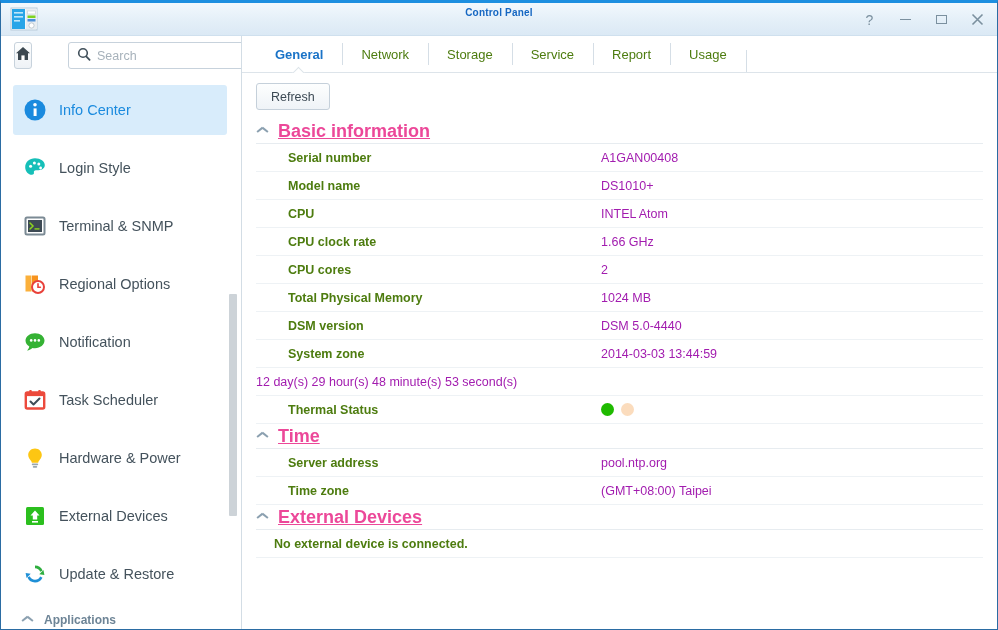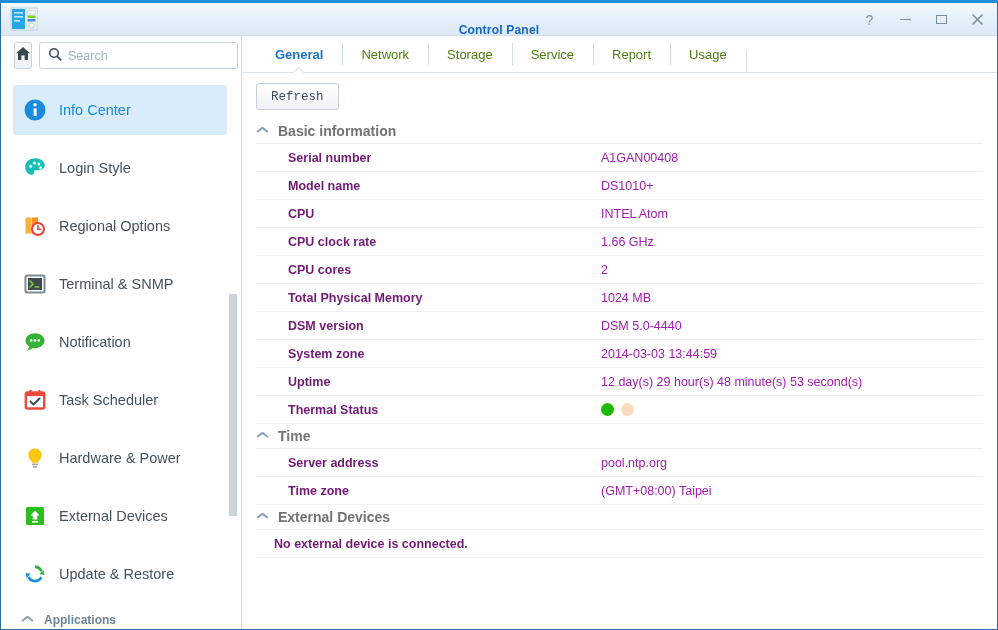--- a/index.html
+++ b/index.html
@@ -26,23 +26,23 @@
     height: 33px;
     background: linear-gradient(to bottom, #f2f8fd 0%, #e4eff8 55%, #dbe9f5 100%);
     border-bottom: 1px solid #cfe0ee;
     display: flex; align-items: center;
   }
   .app-icon {
     position: absolute; left: 9px; top: 4px;
     width: 28px; height: 24px;
   }
   .title-text {
-    position: absolute; left: 0; right: 0; top: 20px;
+    position: absolute; left: 0; right: 0; top: 4px;
     text-align: center;
-    font-size: 12px; font-weight: bold; color: #1667c2;
+    font-size: 10px; font-weight: bold; color: #1667c2;
     letter-spacing: .2px;
   }
   .win-btns {
     position: absolute; right: 12px; top: 0; height: 33px;
     display: flex; align-items: center; gap: 21px;
   }
   .win-btn {
     width: 15px; height: 15px;
     display: flex; align-items: center; justify-content: center;
     color: #7b909f; font-size: 15px; line-height: 1;
@@ -73,20 +73,21 @@
     background: linear-gradient(to bottom,#fdfefe,#eef2f6);
     border: 1px solid #c7d2dc; border-radius: 3px;
     display: flex; align-items: center; justify-content: center;
     cursor: pointer;
   }
   .search-box {
     flex: 1; height: 27px;
     background: #fff; border: 1px solid #c7d2dc; border-radius: 3px;
     display: flex; align-items: center; gap: 6px; padding: 0 8px;
     cursor: text;
+    margin-left: 29px;
   }
   .search-box input {
     border: none; outline: none; flex: 1;
     font-family: "Liberation Sans", sans-serif;
     font-size: 12.5px; color: #333; background: transparent;
   }
   .search-box input::placeholder { color: #a7b2bb; }
 
   .nav-list {
     position: absolute; left: 0; right: 0; top: 41px; bottom: 0;
@@ -163,44 +164,44 @@
     border-left: 1px solid #dde4ea; border-top: 1px solid #dde4ea;
     transform: rotate(45deg);
   }
 
   .toolbar { padding: 10px 0 9px 14px; }
   .refresh-btn {
     display: inline-flex; align-items: center; justify-content: center;
     height: 27px; padding: 8px 14px;
     background: linear-gradient(to bottom,#fdfefe,#eff3f7);
     border: 1px solid #c5d0da; border-radius: 3px;
-    font-size: 12.5px; color: #3d4a54; cursor: pointer; font-family: Liberation Mono, monospace;
+    font-size: 12.5px; color: #3d4a54; cursor: pointer;
   }
 
   .content { padding: 0 14px 0 14px; }
 
   .section-head {
     display: flex; align-items: center; gap: 10px;
     height: 25px; padding-left: 1px;
     border-bottom: 1px solid #e7ecf0;
     cursor: pointer;
   }
   .section-head .label {
-    font-size: 14px; font-weight: bold; color: #737373;
+    font-size: 18px; font-weight: bold; color: #ec4899; text-decoration: underline;
   }
 
   .row {
     display: flex; align-items: center;
     height: 28px;
     border-bottom: 1px solid #eef2f5;
   }
   .row .key {
     width: 345px; flex: 0 0 345px;
     padding-left: 32px;
-    font-size: 12.5px; font-weight: bold; color: #701a75;
+    font-size: 12.5px; font-weight: bold; color: #4d7c0f;
   }
   .row .val {
     font-size: 12.5px; color: #a21caf;
   }
   .row.note .key {
     width: auto; flex: none;
     padding-left: 14px;
   }
   .dots { display: flex; align-items: center; gap: 7px; }
   .dot { width: 13px; height: 13px; border-radius: 50%; }
@@ -292,39 +293,39 @@
               <circle cx="15.8" cy="8.1" r="1.5" fill="#ffffff"></circle>
               <circle cx="17.6" cy="12" r="1.4" fill="#ffffff"></circle>
             </svg>
           </span>
           <span class="nav-label">Login Style</span>
         </div>
 
         <div class="nav-item">
           <span class="nav-icon">
             <svg width="24" height="24" viewBox="0 0 24 24">
+              <rect x="2.5" y="3.5" width="19" height="17" rx="1.5" fill="#ffffff" stroke="#7b8a94" stroke-width="2"></rect>
+              <rect x="5" y="6" width="14" height="12" fill="#3d4a54"></rect>
+              <path d="M7 9 L10 12 L7 15" stroke="#8dd41f" stroke-width="1.5" fill="none" stroke-linecap="round"></path>
+              <rect x="11.5" y="14.2" width="5" height="1.4" fill="#8dd41f"></rect>
+            </svg>
+          </span>
+          <span class="nav-label">Terminal &amp; SNMP</span>
+        </div>
+
+        <div class="nav-item">
+          <span class="nav-icon">
+            <svg width="24" height="24" viewBox="0 0 24 24">
               <rect x="2.5" y="3.5" width="6" height="16" fill="#fbb03b"></rect>
               <rect x="9" y="3.5" width="6" height="16" fill="#f7931e"></rect>
               <circle cx="15" cy="15" r="6" fill="#ffffff" stroke="#e8403a" stroke-width="2"></circle>
               <path d="M15 11.8 v3.4 h2.4" stroke="#e8403a" stroke-width="1.6" fill="none" stroke-linecap="round"></path>
             </svg>
           </span>
           <span class="nav-label">Regional Options</span>
-        </div>
-
-        <div class="nav-item">
-          <span class="nav-icon">
-            <svg width="24" height="24" viewBox="0 0 24 24">
-              <rect x="2.5" y="3.5" width="19" height="17" rx="1.5" fill="#ffffff" stroke="#7b8a94" stroke-width="2"></rect>
-              <rect x="5" y="6" width="14" height="12" fill="#3d4a54"></rect>
-              <path d="M7 9 L10 12 L7 15" stroke="#8dd41f" stroke-width="1.5" fill="none" stroke-linecap="round"></path>
-              <rect x="11.5" y="14.2" width="5" height="1.4" fill="#8dd41f"></rect>
-            </svg>
-          </span>
-          <span class="nav-label">Terminal &amp; SNMP</span>
         </div>
 
         <div class="nav-item">
           <span class="nav-icon">
             <svg width="24" height="24" viewBox="0 0 24 24">
               <path d="M12 3.2c-5.3 0-9.5 3.3-9.5 7.4 0 2.4 1.5 4.6 3.8 6-.3 1.6-1.2 3-2.4 4 2.5-.4 4.4-1.5 5.6-2.6 .8.1 1.6.2 2.5.2 5.3 0 9.5-3.3 9.5-7.6S17.3 3.2 12 3.2z" fill="#35b234"></path>
               <circle cx="8.2" cy="10.4" r="1.3" fill="#ffffff"></circle>
               <circle cx="12" cy="10.4" r="1.3" fill="#ffffff"></circle>
               <circle cx="15.8" cy="10.4" r="1.3" fill="#ffffff"></circle>
             </svg>
@@ -461,21 +462,20 @@
         </div>
         <div class="row">
           <span class="key">DSM version</span>
           <span class="val">DSM 5.0-4440</span>
         </div>
         <div class="row">
           <span class="key">System zone</span>
           <span class="val">2014-03-03 13:44:59</span>
         </div>
         <div class="row">
-          <span class="key">Uptime</span>
           <span class="val">12 day(s) 29 hour(s) 48 minute(s) 53 second(s)</span>
         </div>
         <div class="row">
           <span class="key">Thermal Status</span>
           <span class="dots">
             <span class="dot" id="thermal-dot-1" style="background: rgb(31, 186, 0);"></span>
             <span class="dot" id="thermal-dot-2" style="background: rgb(251, 220, 189);"></span>
           </span>
         </div>
 

